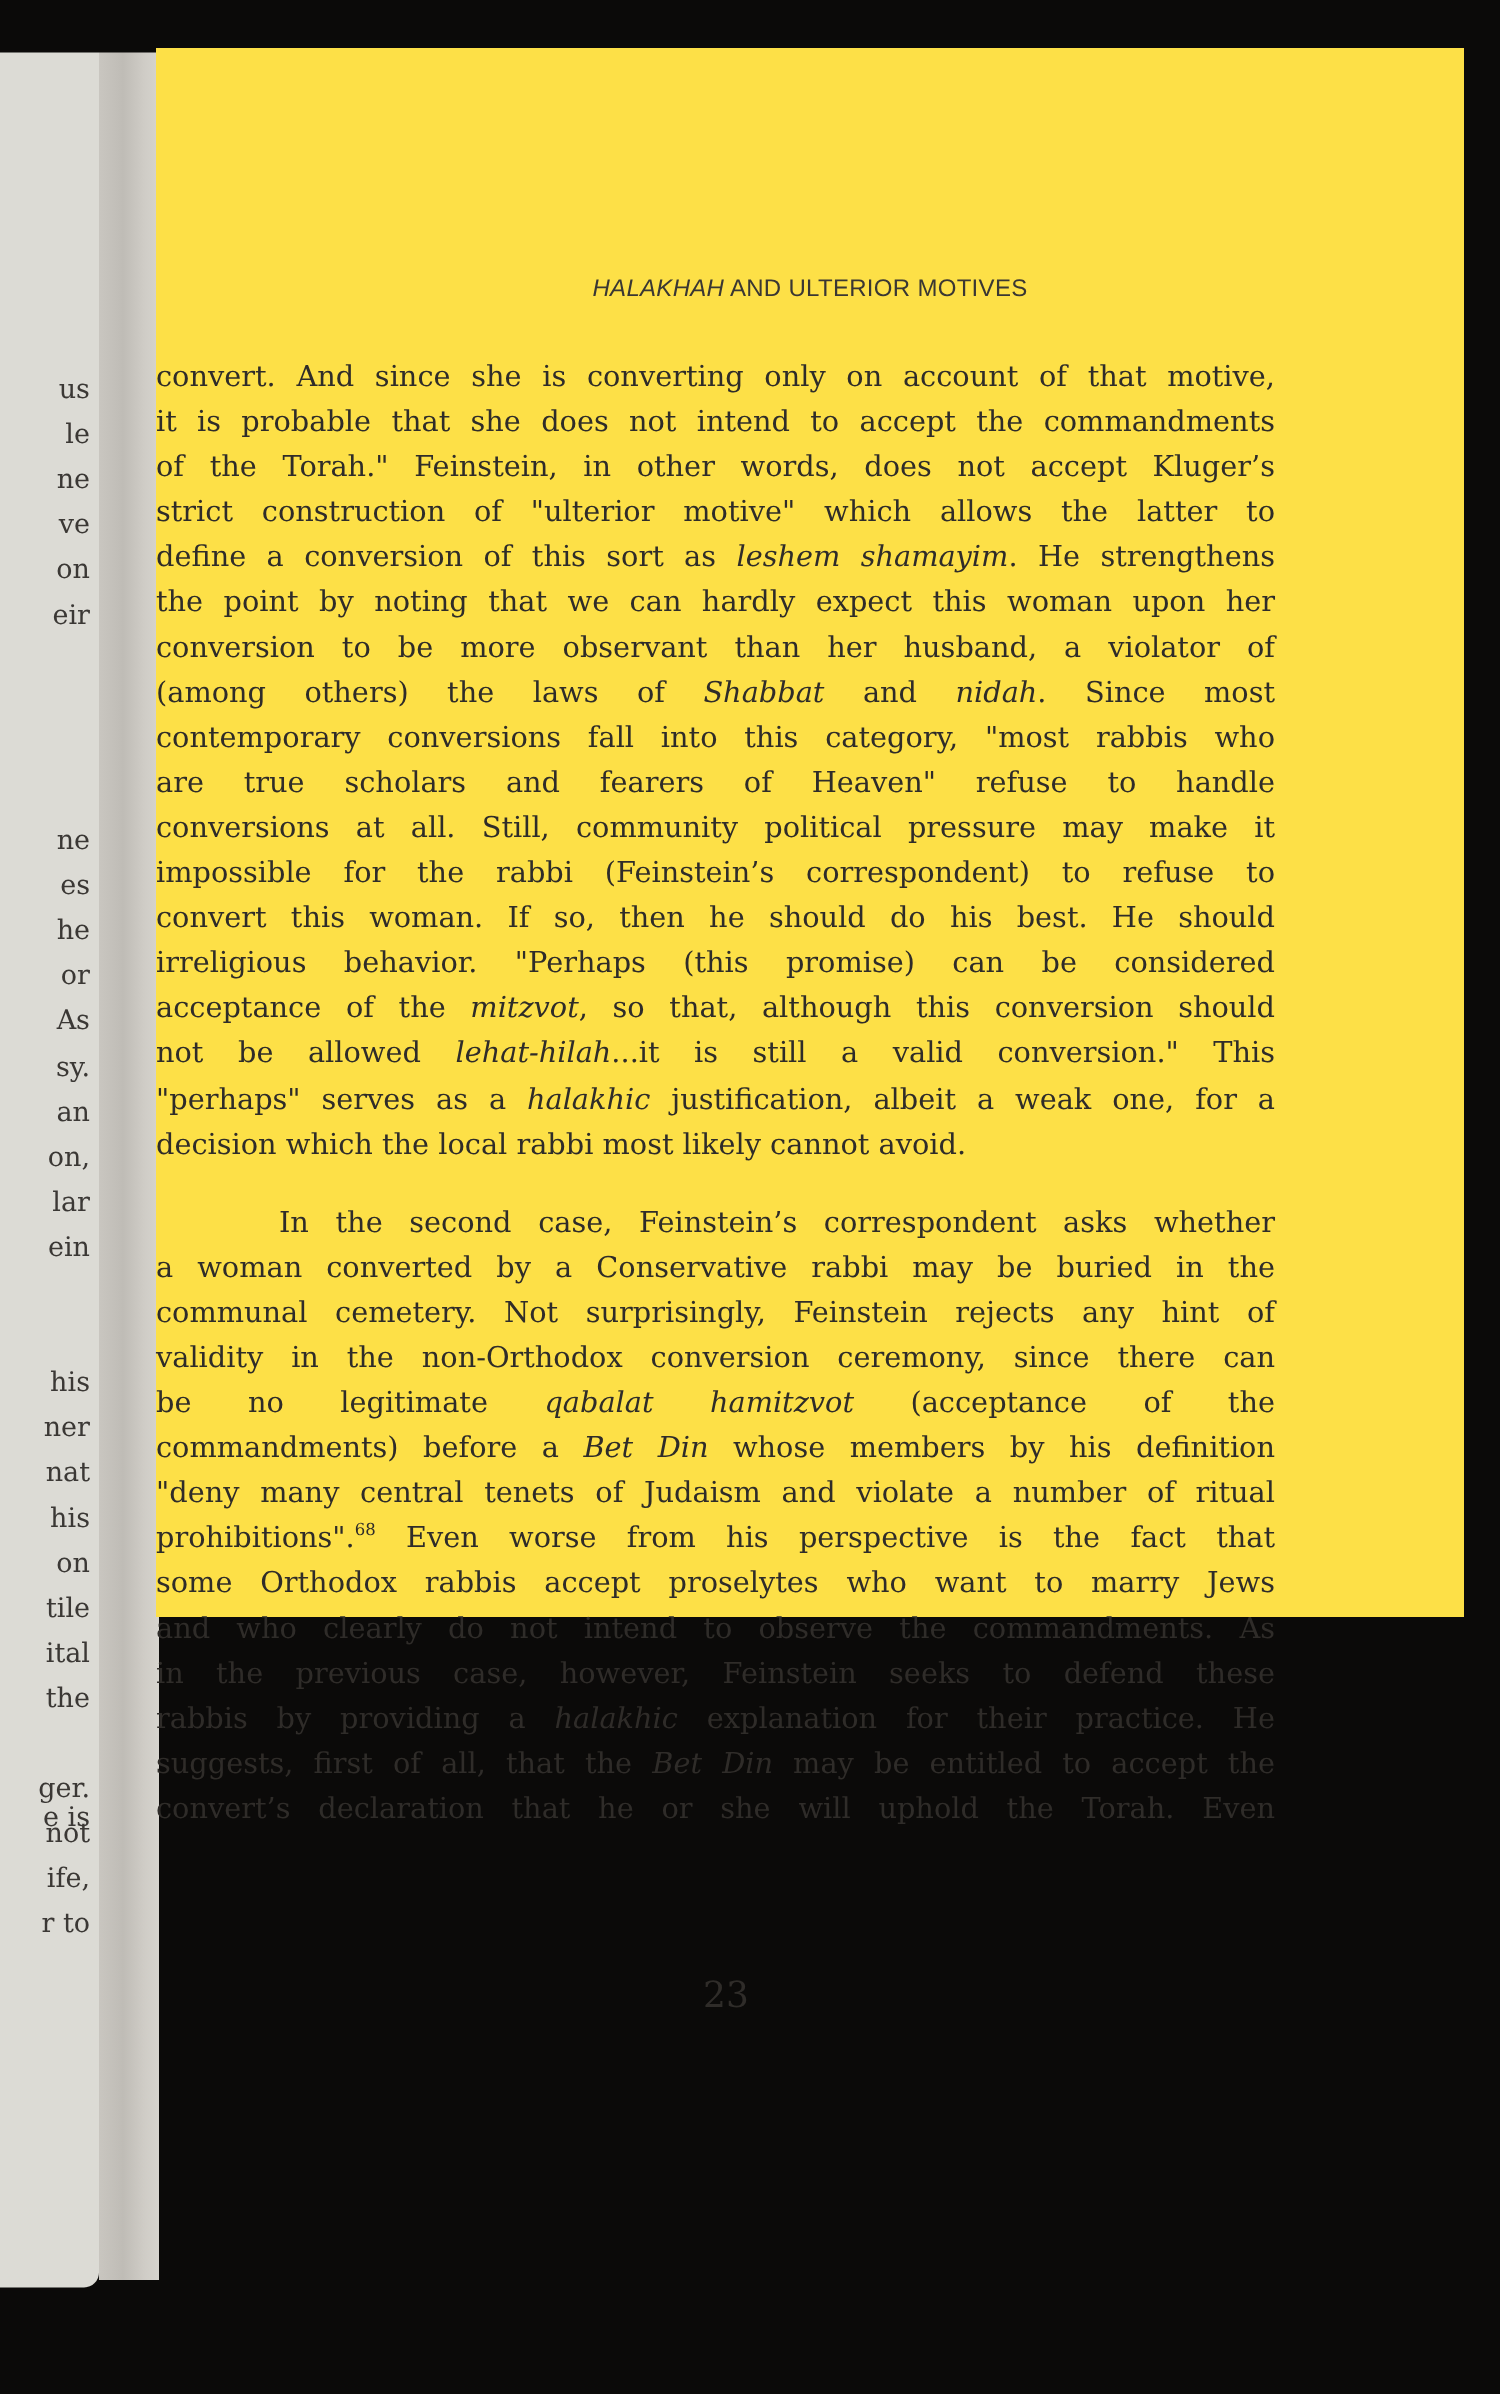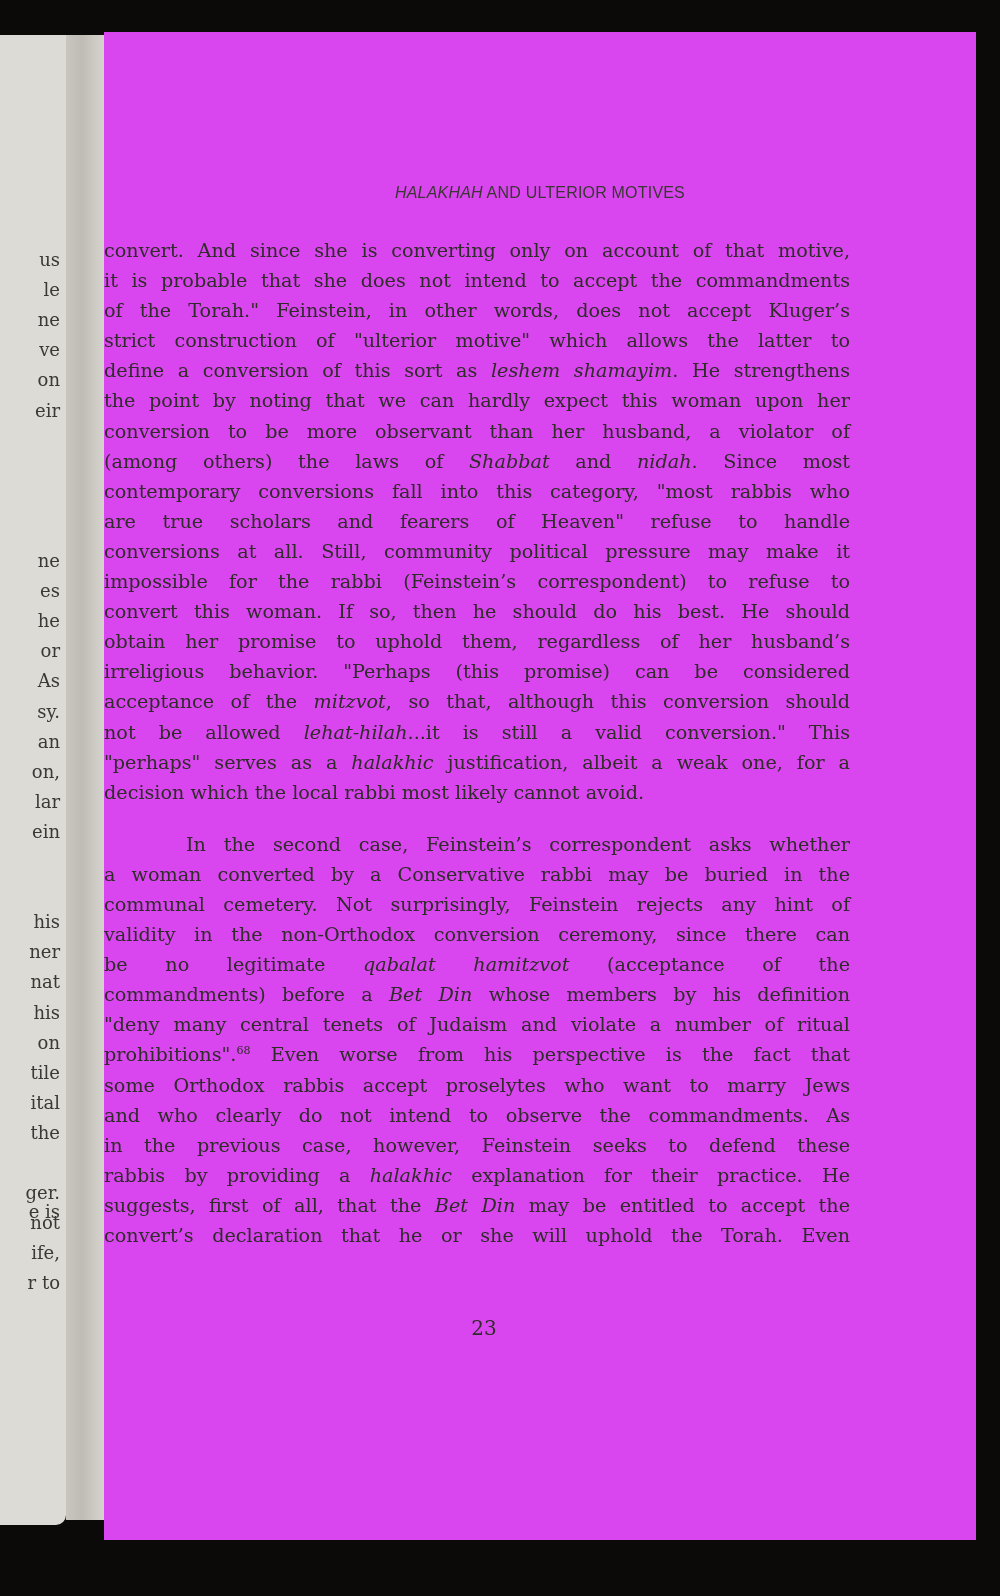--- a/index.html
+++ b/index.html
@@ -15,22 +15,22 @@
     .prev-line {
       position: absolute; right: 6px; font-size: 18px; color: #3b3835;
       line-height: 30px; white-space: nowrap;
     }
     .prev-line.faint { color: #c9c7c0; }
     .gutter {
       position: absolute; left: 66px; top: 35px; width: 40px; height: 1485px;
       background: linear-gradient(to right, #c9c6c0 0%, #bfbcb6 40%, #cfccc6 75%, #d6d4ce 100%);
     }
     .page {
-      position: absolute; left: 104px; top: 32px; width: 872px; height: 1508px;
-      background: #d946ef;
+      position: absolute; left: 104px; top: 32px; width: 872px; height: 1046px;
+      background: #fde047;
     }
     .running-head {
       position: absolute; left: 0; width: 872px; top: 152px; text-align: center;
       font-family: "Liberation Sans", sans-serif; font-size: 16px; color: #3a3733;
       letter-spacing: 0.2px;
     }
     .running-head .it { font-style: italic; }
     .body-text {
       position: absolute; left: 0px; top: 204px; width: 746px;
       font-family: "DejaVu Serif", serif; font-size: 19.2px; color: #2f2c29;
@@ -39,21 +39,21 @@
       display: block; height: 30.1px; line-height: 30.1px;
       text-align: justify; text-align-last: justify; white-space: nowrap;
     }
     .ln.last { text-align-last: left; }
     .ln.indent { padding-left: 82px; }
     .ln i { font-style: italic; }
     .ln sup { font-size: 11px; line-height: 0; vertical-align: super; }
     .gap { display: block; height: 22px; }
     .folio {
       position: absolute; left: 0; width: 760px; top: 1284px; text-align: center;
-      font-family: "DejaVu Serif", serif; font-size: 20px; color: #2f2c29;
+      font-family: "DejaVu Serif", serif; font-size: 24px; color: #2f2c29;
     }
   </style>
 </head>
 <body>
 
 <div class="prev-page" id="prev-page">
     <div class="prev-line" style="top: 210px;">us</div>
     <div class="prev-line" style="top: 240.1px;">le</div>
     <div class="prev-line" style="top: 270.2px;">ne</div>
     <div class="prev-line" style="top: 300.3px;">ve</div>
@@ -103,21 +103,20 @@
         <span class="ln"><span>strict construction of "ulterior motive" which allows the latter to</span></span>
         <span class="ln"><span>define a conversion of this sort as </span><i>leshem shamayim</i><span>. He strengthens</span></span>
         <span class="ln"><span>the point by noting that we can hardly expect this woman upon her</span></span>
         <span class="ln"><span>conversion to be more observant than her husband, a violator of</span></span>
         <span class="ln"><span>(among others) the laws of </span><i>Shabbat</i><span> and </span><i>nidah</i><span>. Since most</span></span>
         <span class="ln"><span>contemporary conversions fall into this category, "most rabbis who</span></span>
         <span class="ln"><span>are true scholars and fearers of Heaven" refuse to handle</span></span>
         <span class="ln"><span>conversions at all. Still, community political pressure may make it</span></span>
         <span class="ln"><span>impossible for the rabbi (Feinstein’s correspondent) to refuse to</span></span>
         <span class="ln"><span>convert this woman. If so, then he should do his best. He should</span></span>
-        <span class="ln"><span>obtain her promise to uphold them, regardless of her husband’s</span></span>
         <span class="ln"><span>irreligious behavior. "Perhaps (this promise) can be considered</span></span>
         <span class="ln"><span>acceptance of the </span><i>mitzvot</i><span>, so that, although this conversion should</span></span>
         <span class="ln"><span>not be allowed </span><i>lehat-hilah</i><span>...it is still a valid conversion." This</span></span>
         <span class="ln"><span>"perhaps" serves as a </span><i>halakhic</i><span> justification, albeit a weak one, for a</span></span>
         <span class="ln last"><span>decision which the local rabbi most likely cannot avoid.</span></span>
       </div>
       <span class="gap"></span>
       <div>
         <span class="ln indent"><span>In the second case, Feinstein’s correspondent asks whether</span></span>
         <span class="ln"><span>a woman converted by a Conservative rabbi may be buried in the</span></span>

